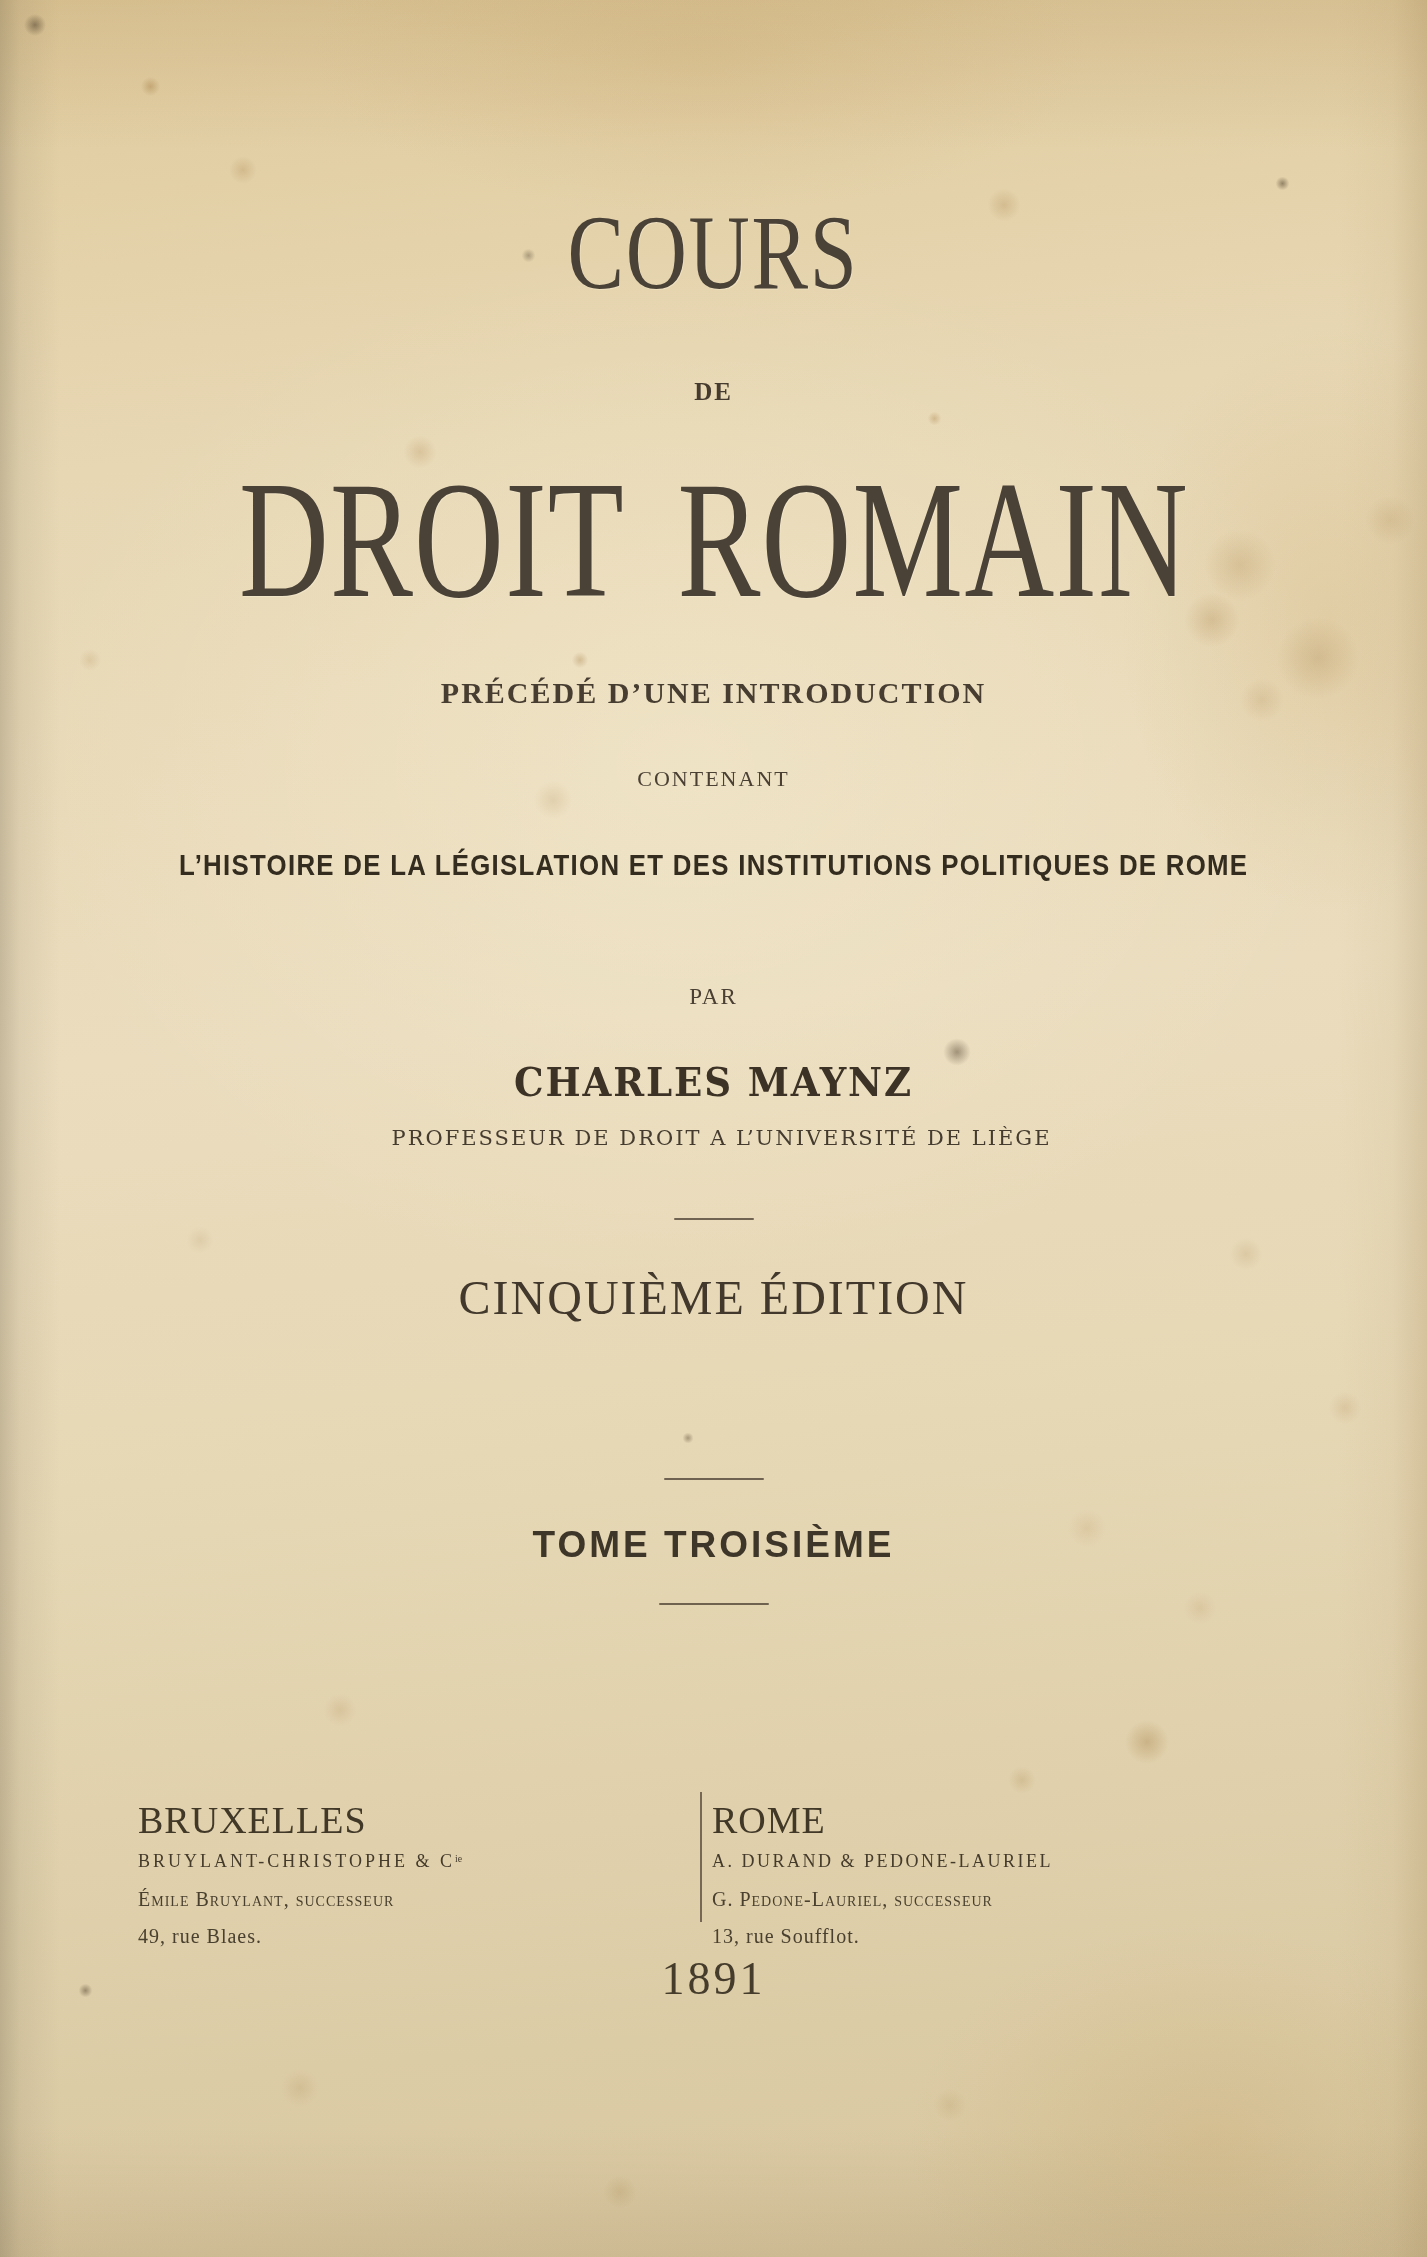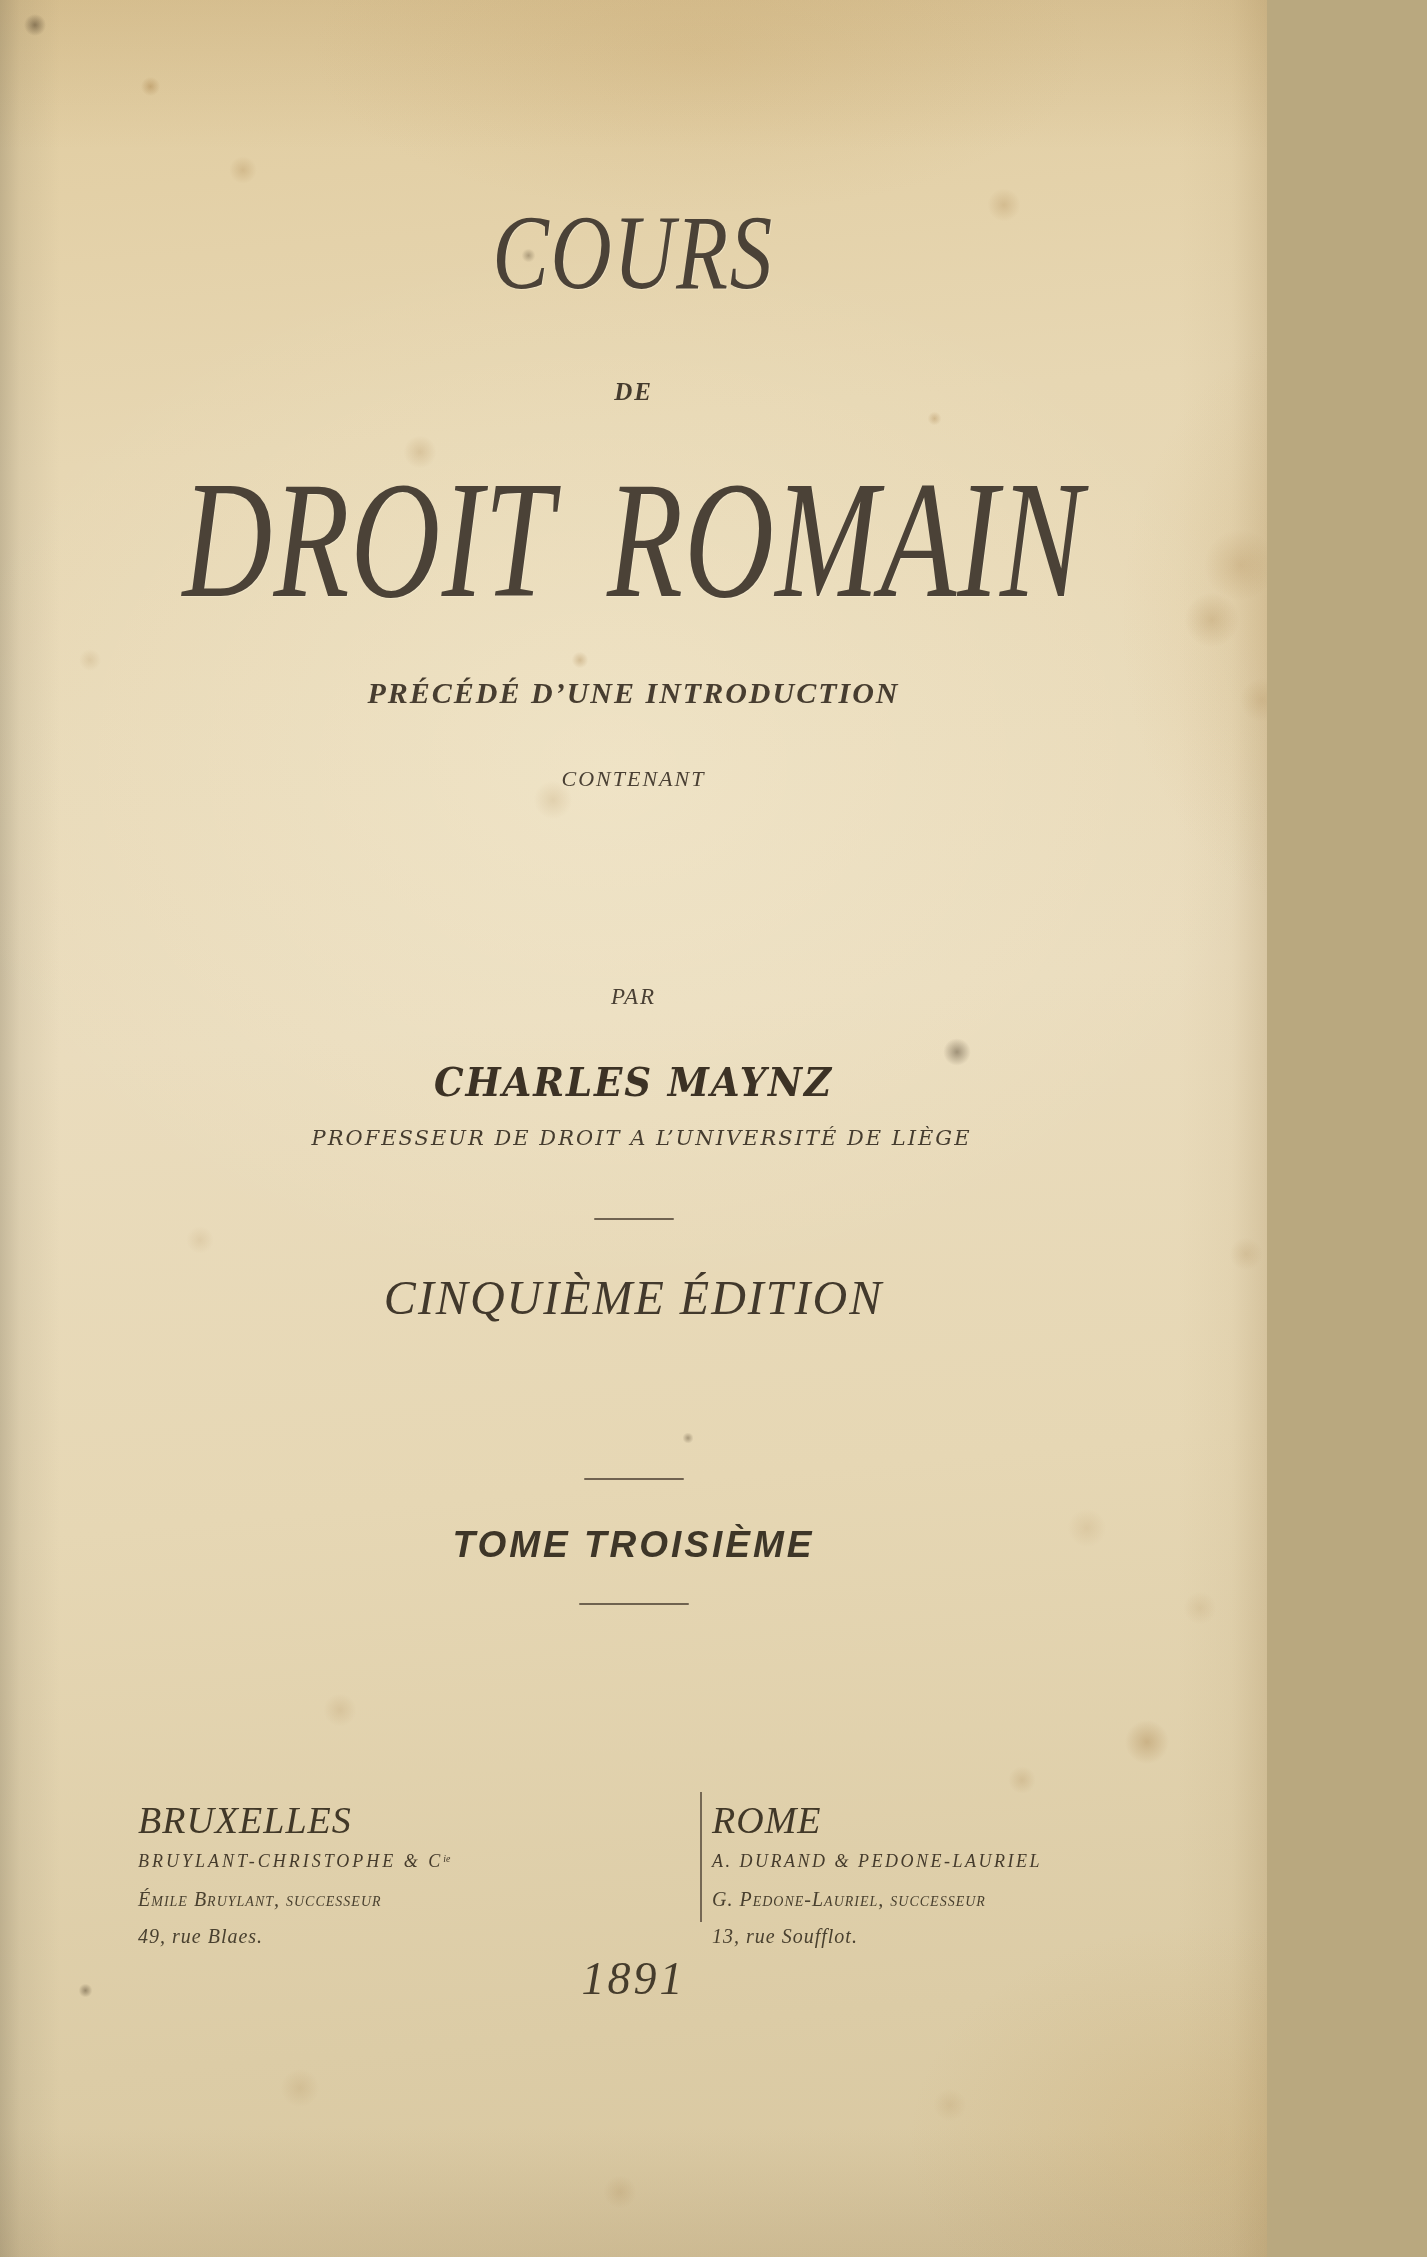--- a/index.html
+++ b/index.html
@@ -1,31 +1,30 @@
 <!DOCTYPE html>
 <html style="--paper: #e6d6af; --paper_light: #ecdfc1; --paper_shadow: #d6c59e; --ink_title: #4b4237; --ink_text: #44392b; --ink_sans: #332c1f; --rule: #5a4e3e;"><head>
 <meta charset="utf-8">
 <style>
   html,body{margin:0;padding:0;background:#b9a87f;}
   .page{
-    position:relative;width:1267px;height:2257px;overflow:hidden;
+    position:relative;width:1427px;height:2257px;overflow:hidden;
     font-family:"Liberation Serif",serif;
     color:var(--ink_text,#44392b);
     background-color:var(--paper,#e6d6af);
     background-image:
       radial-gradient(ellipse 300px 420px at 1330px 620px, rgba(190,150,80,.18), transparent 70%),
       radial-gradient(ellipse 420px 300px at 1210px 2140px, rgba(185,145,75,.20), transparent 72%),
       radial-gradient(ellipse 520px 220px at 700px 50px, rgba(190,150,85,.16), transparent 75%),
       radial-gradient(ellipse 900px 700px at 48% 34%, rgba(255,250,230,.28), transparent 75%),
       linear-gradient(90deg, rgba(105,95,72,.28), rgba(105,95,72,.10) 20px, transparent 60px),
       linear-gradient(270deg, rgba(150,120,70,.22), rgba(150,120,70,.06) 35px, transparent 90px),
       linear-gradient(180deg, rgba(165,128,70,.18), transparent 150px),
       linear-gradient(0deg, rgba(140,112,68,.16), transparent 130px),
       linear-gradient(175deg, #e0cb9e 0%, #e7d7b3 20%, #eadcbd 45%, #e6d7b4 65%, #dccca6 88%, #d8c7a0 100%);
-    font-style: italic;
   }
   .line{position:absolute;left:0;right:0;text-align:center;line-height:1;white-space:nowrap;}
   .squeeze{display:inline-block;transform-origin:50% 0;}
   .engrave{text-shadow:1px 1px 0 rgba(248,240,214,.45);}
 
   .series-title{top:200px;font-size:106px;color:var(--ink_title,#4b4237);}
   .series-title .squeeze{transform:scaleX(.80);letter-spacing:.02em;}
   .connector{top:379px;font-size:25px;font-weight:700;letter-spacing:2px;color:#453b2e;}
   .main-title{top:455px;font-size:168px;color:var(--ink_title,#4b4237);}
   .main-title .squeeze{transform:scaleX(.74);word-spacing:.18em;letter-spacing:.01em;}
@@ -103,20 +102,23 @@
   <div class="line connector">DE</div>
 
   <div class="line main-title engrave">
     <span class="squeeze">DROIT ROMAIN</span>
   </div>
 
   <div class="line subtitle">PRÉCÉDÉ D’UNE INTRODUCTION</div>
 
   <div class="line contains">CONTENANT</div>
 
+  <div class="line contents">
+    <span class="squeeze">L’HISTOIRE DE LA LÉGISLATION ET DES INSTITUTIONS POLITIQUES DE ROME</span>
+  </div>
 
   <div class="line by">PAR</div>
 
   <div class="line author">
     <span class="squeeze">CHARLES MAYNZ</span>
   </div>
 
   <div class="line author-title">PROFESSEUR DE DROIT A L’UNIVERSITÉ DE LIÈGE</div>
 
   <div class="rule rule-1"></div>

